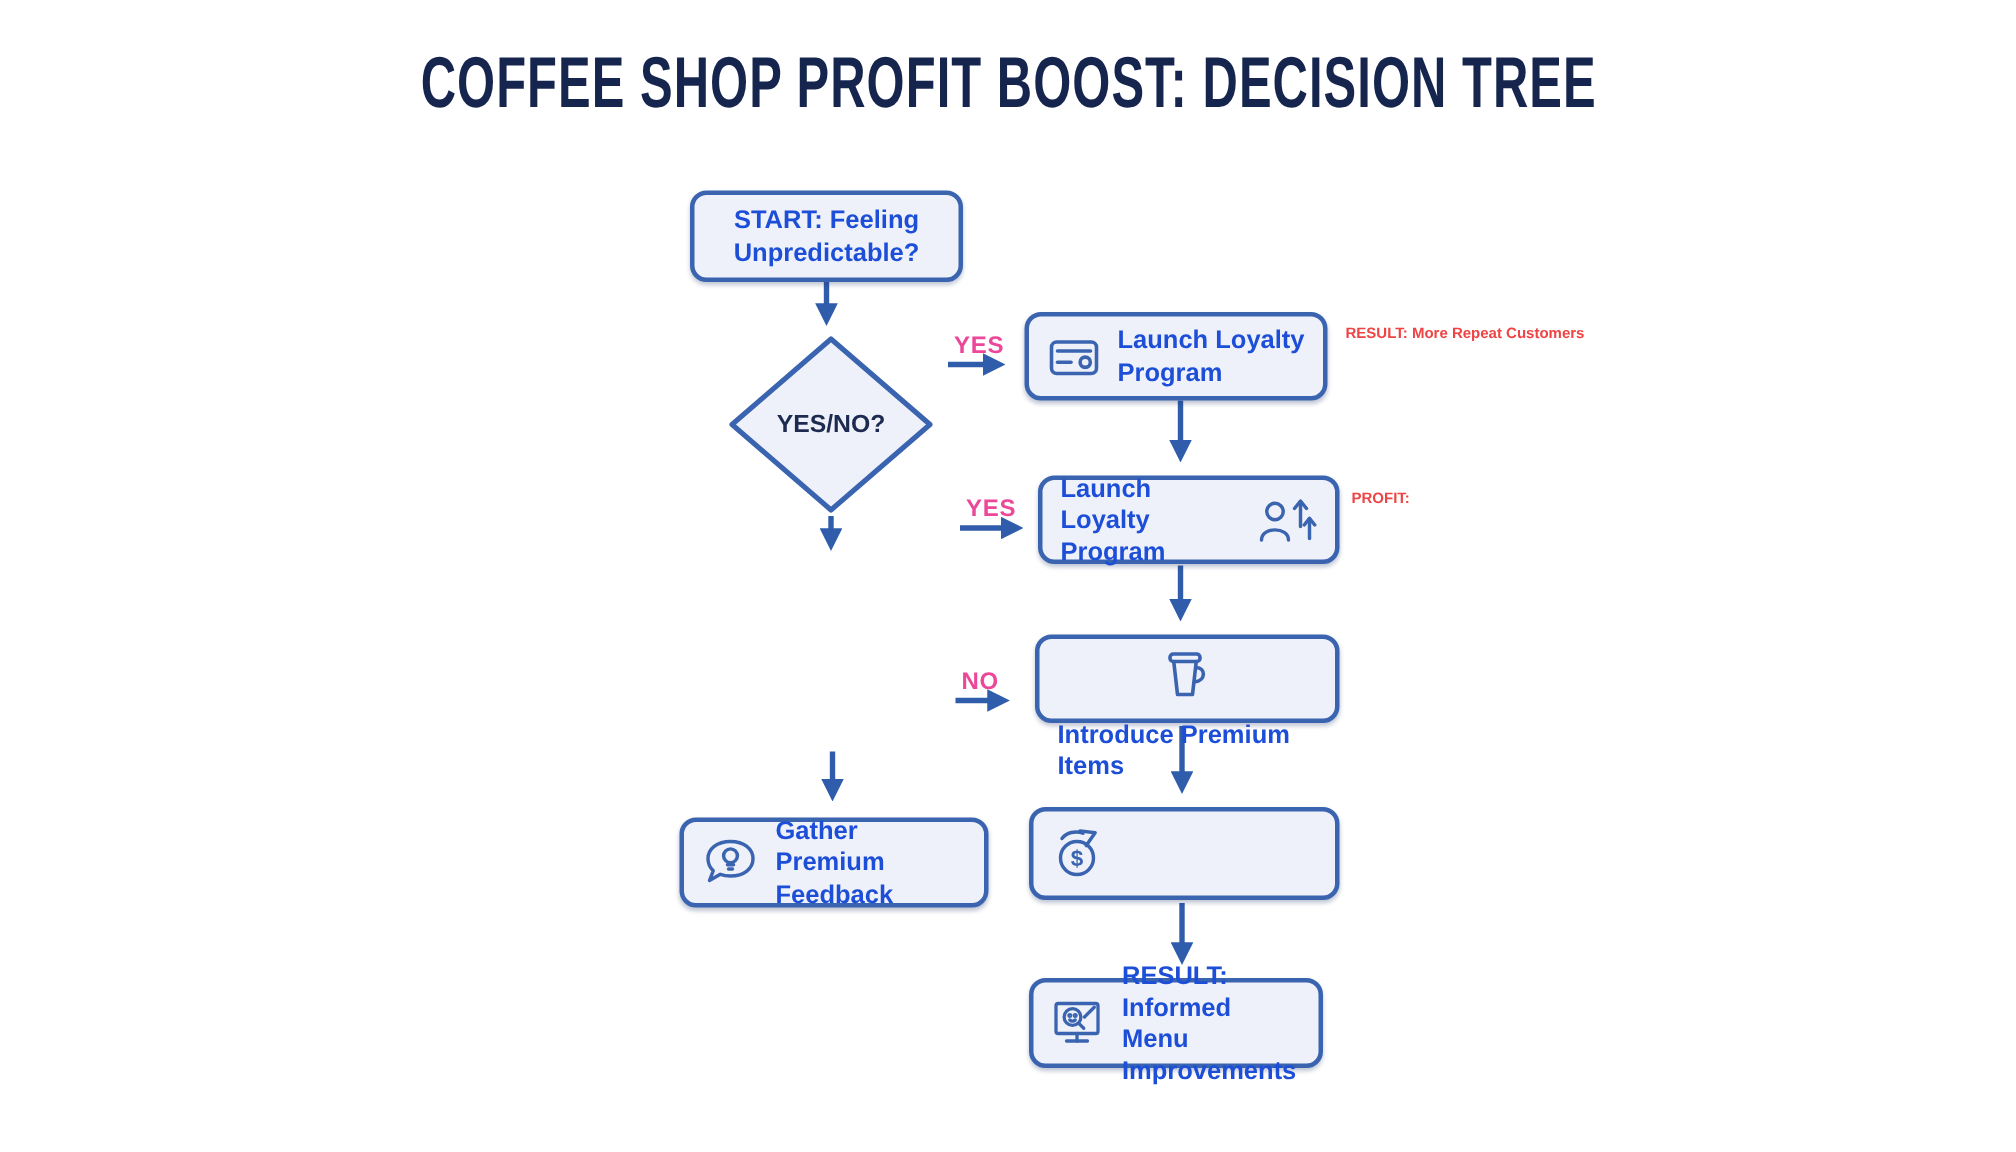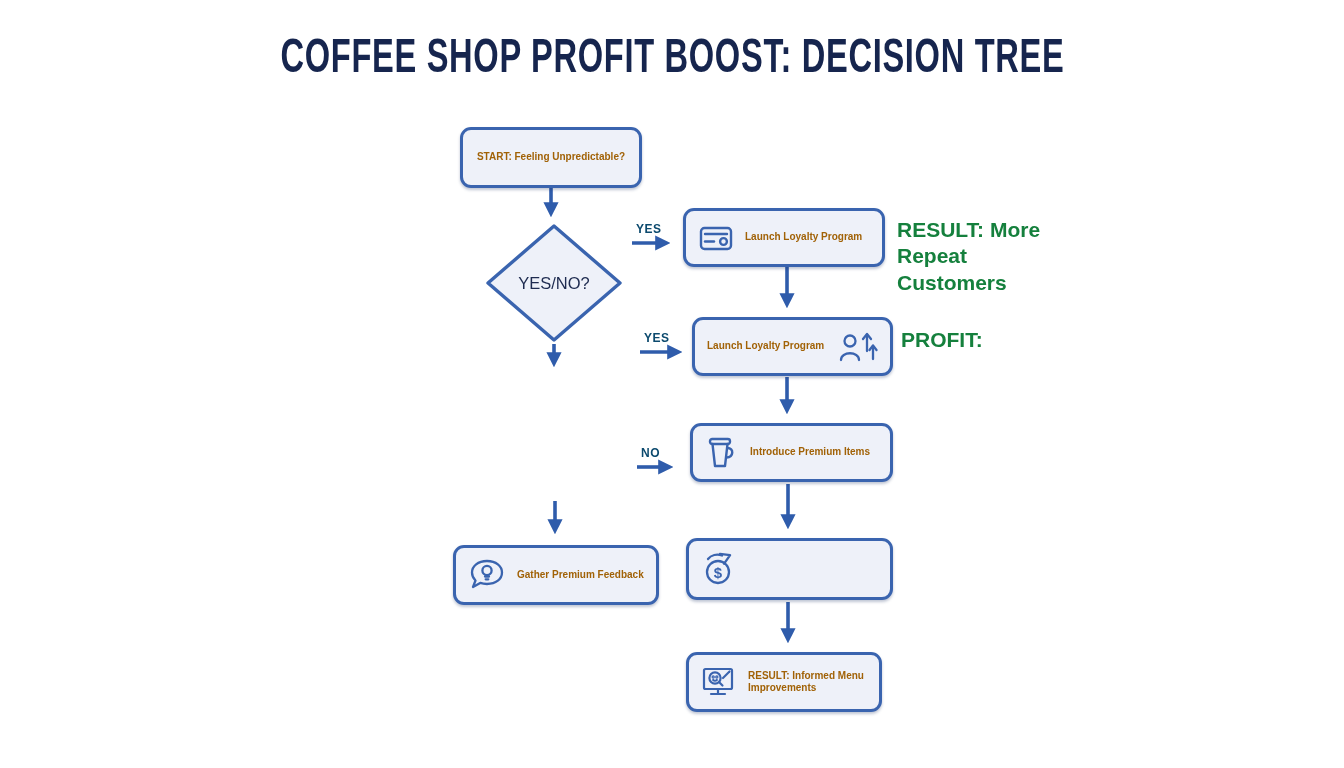--- a/index.html
+++ b/index.html
@@ -11,33 +11,33 @@
   .title{
     font-weight:bold;font-size:48px;letter-spacing:1px;color:#16254e;
     transform:scaleX(0.68);transform-origin:center;white-space:nowrap;
   }
   .node{position:absolute;box-sizing:border-box;}
   .box{
     background:#eef1f9;border:3px solid #3a64af;border-radius:11px;
     display:flex;align-items:center;justify-content:flex-start;gap:11px;
     padding:6px 12px;box-shadow:0 2px 3px rgba(30,50,100,.28);
   }
-  .nlabel{font-weight:bold;font-size:10px;line-height:1.25;color:#a16207;}
+  .nlabel{font-weight:bold;font-size:17px;line-height:1.25;color:#1d4ed8;}
   .center .nlabel{text-align:center;width:100%;}
   .nicon{flex:0 0 auto;display:flex;align-items:center;}
   .nicon svg{display:block;}
   .diamond-label{
     position:absolute;display:flex;align-items:center;justify-content:center;
-    text-align:center;font-weight:normal;color:#1e2b50;
+    text-align:center;font-weight:bold;color:#1e2b50;
   }
   .floating{
-    position:absolute;font-weight:bold;font-size:21px;line-height:1.25;color:#15803d;
+    position:absolute;font-weight:bold;font-size:10px;line-height:1.25;color:#ef4444;
   }
   .edge-label{
-    position:absolute;font-weight:bold;font-size:12px;color:#0c4a6e;letter-spacing:.5px;
+    position:absolute;font-weight:bold;font-size:16px;color:#ec4899;letter-spacing:.5px;
   }
   .connectors{position:absolute;left:0;top:0;pointer-events:none;}
 </style>
 </head>
 <body>
 
 <div class="canvas">
 
   <svg class="connectors" width="1344" height="768">
     <defs>
@@ -98,21 +98,21 @@
         <path d="M25,10 L29,5 L33,10" fill="none"></path>
         <line x1="35" y1="30" x2="35" y2="17"></line>
         <path d="M31.5,21 L35,16.5 L38.5,21" fill="none"></path>
       </svg>
     </span>
   </div>
 
   <div class="floating" style="left:901px;top:327px;">PROFIT:</div>
 
 
-  <div class="node box" style="left:690px;top:423px;width:203px;height:59px;">
+  <div class="node box" style="left:690px;top:423px;width:203px;height:59px;flex-direction:column;">
     <span class="nicon">
       <svg width="34" height="36" viewBox="0 0 34 36" fill="none" stroke="#3a64af" stroke-width="2.4" stroke-linecap="round" stroke-linejoin="round">
         <rect x="5" y="4" width="20" height="5" rx="2.2"></rect>
         <path d="M7.5,9 L10,31 H20 L22.5,9"></path>
         <path d="M22.5,13 C29,13 29,22 21.5,22.5"></path>
       </svg>
     </span>
     <div class="nlabel">Introduce Premium Items</div>
   </div>
 

